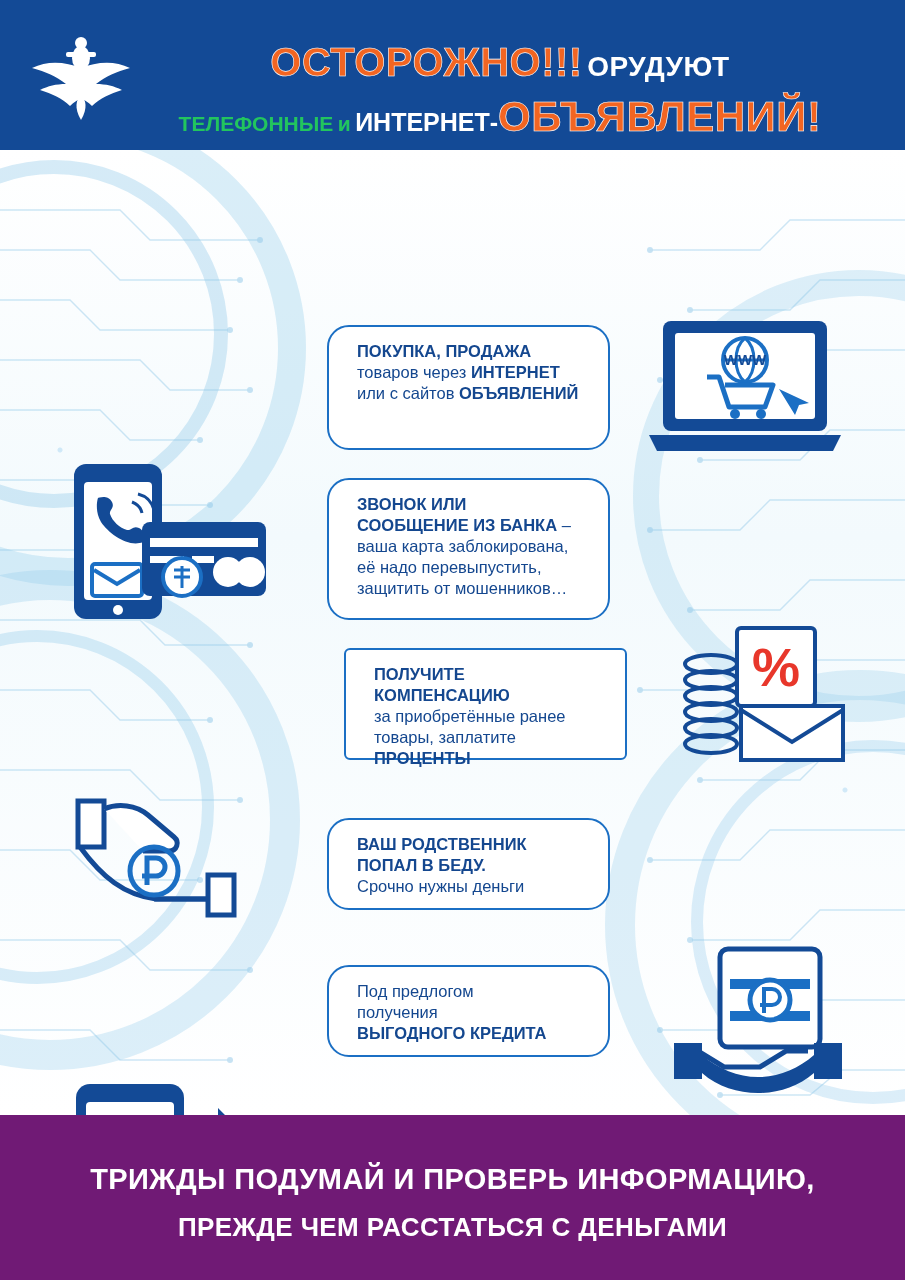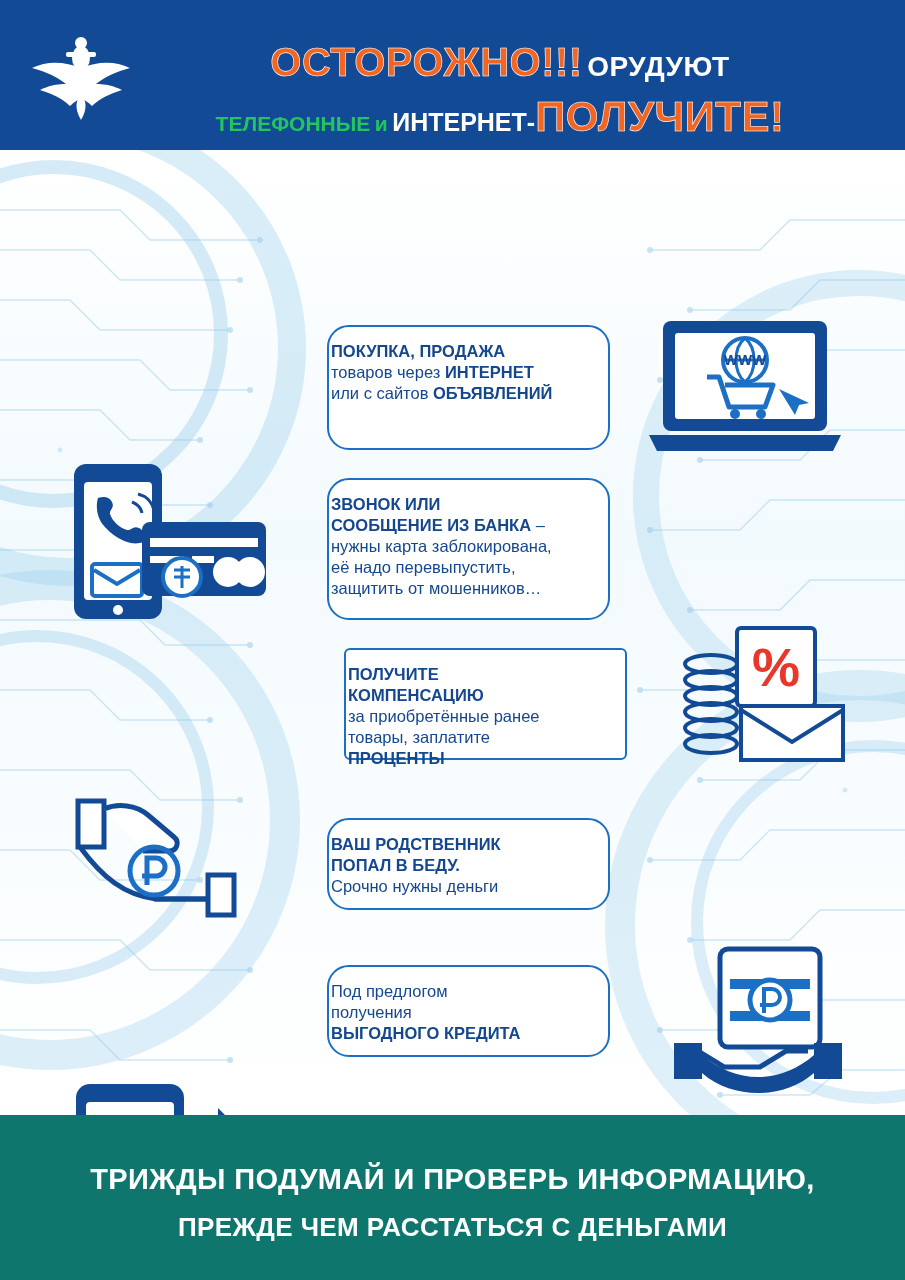--- a/index.html
+++ b/index.html
@@ -75,21 +75,21 @@
     position:absolute;left:0;top:0;width:905px;height:965px;opacity:.55;
   }
 
   
   .card{
     position:absolute;
     background:#ffffff;
     border:2px solid #1b6fc4;
     border-radius:22px;
     box-sizing:border-box;
-    padding:14px 2px;
+    padding:14px 28px;
     color:#14478f;
     font-size:16.5px;
     line-height:1.28;
   }
   .card b{color:#14478f;font-weight:bold;}
   .card .hdr{font-weight:bold;color:#14478f;}
   .card.c-a{left:327px;top:175px;width:283px;height:125px;}
   .card.c-b{left:327px;top:328px;width:283px;height:142px;}
   .card.c-c{left:344px;top:498px;width:283px;height:112px;border-radius:6px;}
   .card.c-d{left:327px;top:668px;width:283px;height:92px;}
@@ -100,21 +100,21 @@
   .a-laptop{left:645px;top:165px;width:200px;height:150px;}
   .a-phonecard{left:70px;top:310px;width:200px;height:165px;}
   .a-percent{left:675px;top:470px;width:175px;height:160px;}
   .a-hand{left:68px;top:635px;width:180px;height:145px;}
   .a-deal{left:668px;top:795px;width:180px;height:150px;}
   .a-transfer{left:72px;top:930px;width:175px;height:160px;}
 
   
   .footer{
     position:absolute;left:0;top:1115px;width:905px;height:165px;
-    background:#0f766e;color:#fff;text-align:center;
+    background:#701a75;color:#fff;text-align:center;
   }
   .f1{font-size:29px;font-weight:bold;letter-spacing:.4px;margin-top:48px;white-space:nowrap;}
   .f2{font-size:26px;font-weight:bold;letter-spacing:.4px;margin-top:16px;white-space:nowrap;}
 </style>
 </head>
 <body>
 
 <div class="poster">
 
   <div class="header">
@@ -129,21 +129,21 @@
     </svg>
 
     <div class="header-text">
       <div class="hl1">
         <span class="big-orange">ОСТОРОЖНО!!!</span>
         <span class="wh">ОРУДУЮТ</span>
       </div>
       <div class="hl2">
         <span class="sm">ТЕЛЕФОННЫЕ</span>
         <span class="sm">и</span>
-        <span class="md">ИНТЕРНЕТ-</span><span class="big-orange2">ПОЛУЧИТЕ!</span>
+        <span class="md">ИНТЕРНЕТ-</span><span class="big-orange2">ОБЪЯВЛЕНИЙ!</span>
       </div>
     </div>
   </div>
 
   <div class="body-bg">
     <div class="circ c1"></div>
     <div class="circ c2"></div>
     <div class="circ c3"></div>
     <div class="circ c4"></div>
     <div class="circ c5"></div>
@@ -296,21 +296,21 @@
       <div>
         <span>или с сайтов </span><b>ОБЪЯВЛЕНИЙ</b>
       </div>
     </div>
 
     <div class="card c-b">
       <div class="hdr">ЗВОНОК ИЛИ</div>
       <div>
         <b>СООБЩЕНИЕ ИЗ БАНКА</b><span> –</span>
       </div>
-      <div>нужны карта заблокирована,</div>
+      <div>ваша карта заблокирована,</div>
       <div>её надо перевыпустить,</div>
       <div>защитить от мошенников…</div>
     </div>
 
     <div class="card c-c">
       <div class="hdr">ПОЛУЧИТЕ</div>
       <div class="hdr">КОМПЕНСАЦИЮ</div>
       <div>за приобретённые ранее</div>
       <div>товары, заплатите</div>
       <div><b>ПРОЦЕНТЫ</b></div>

